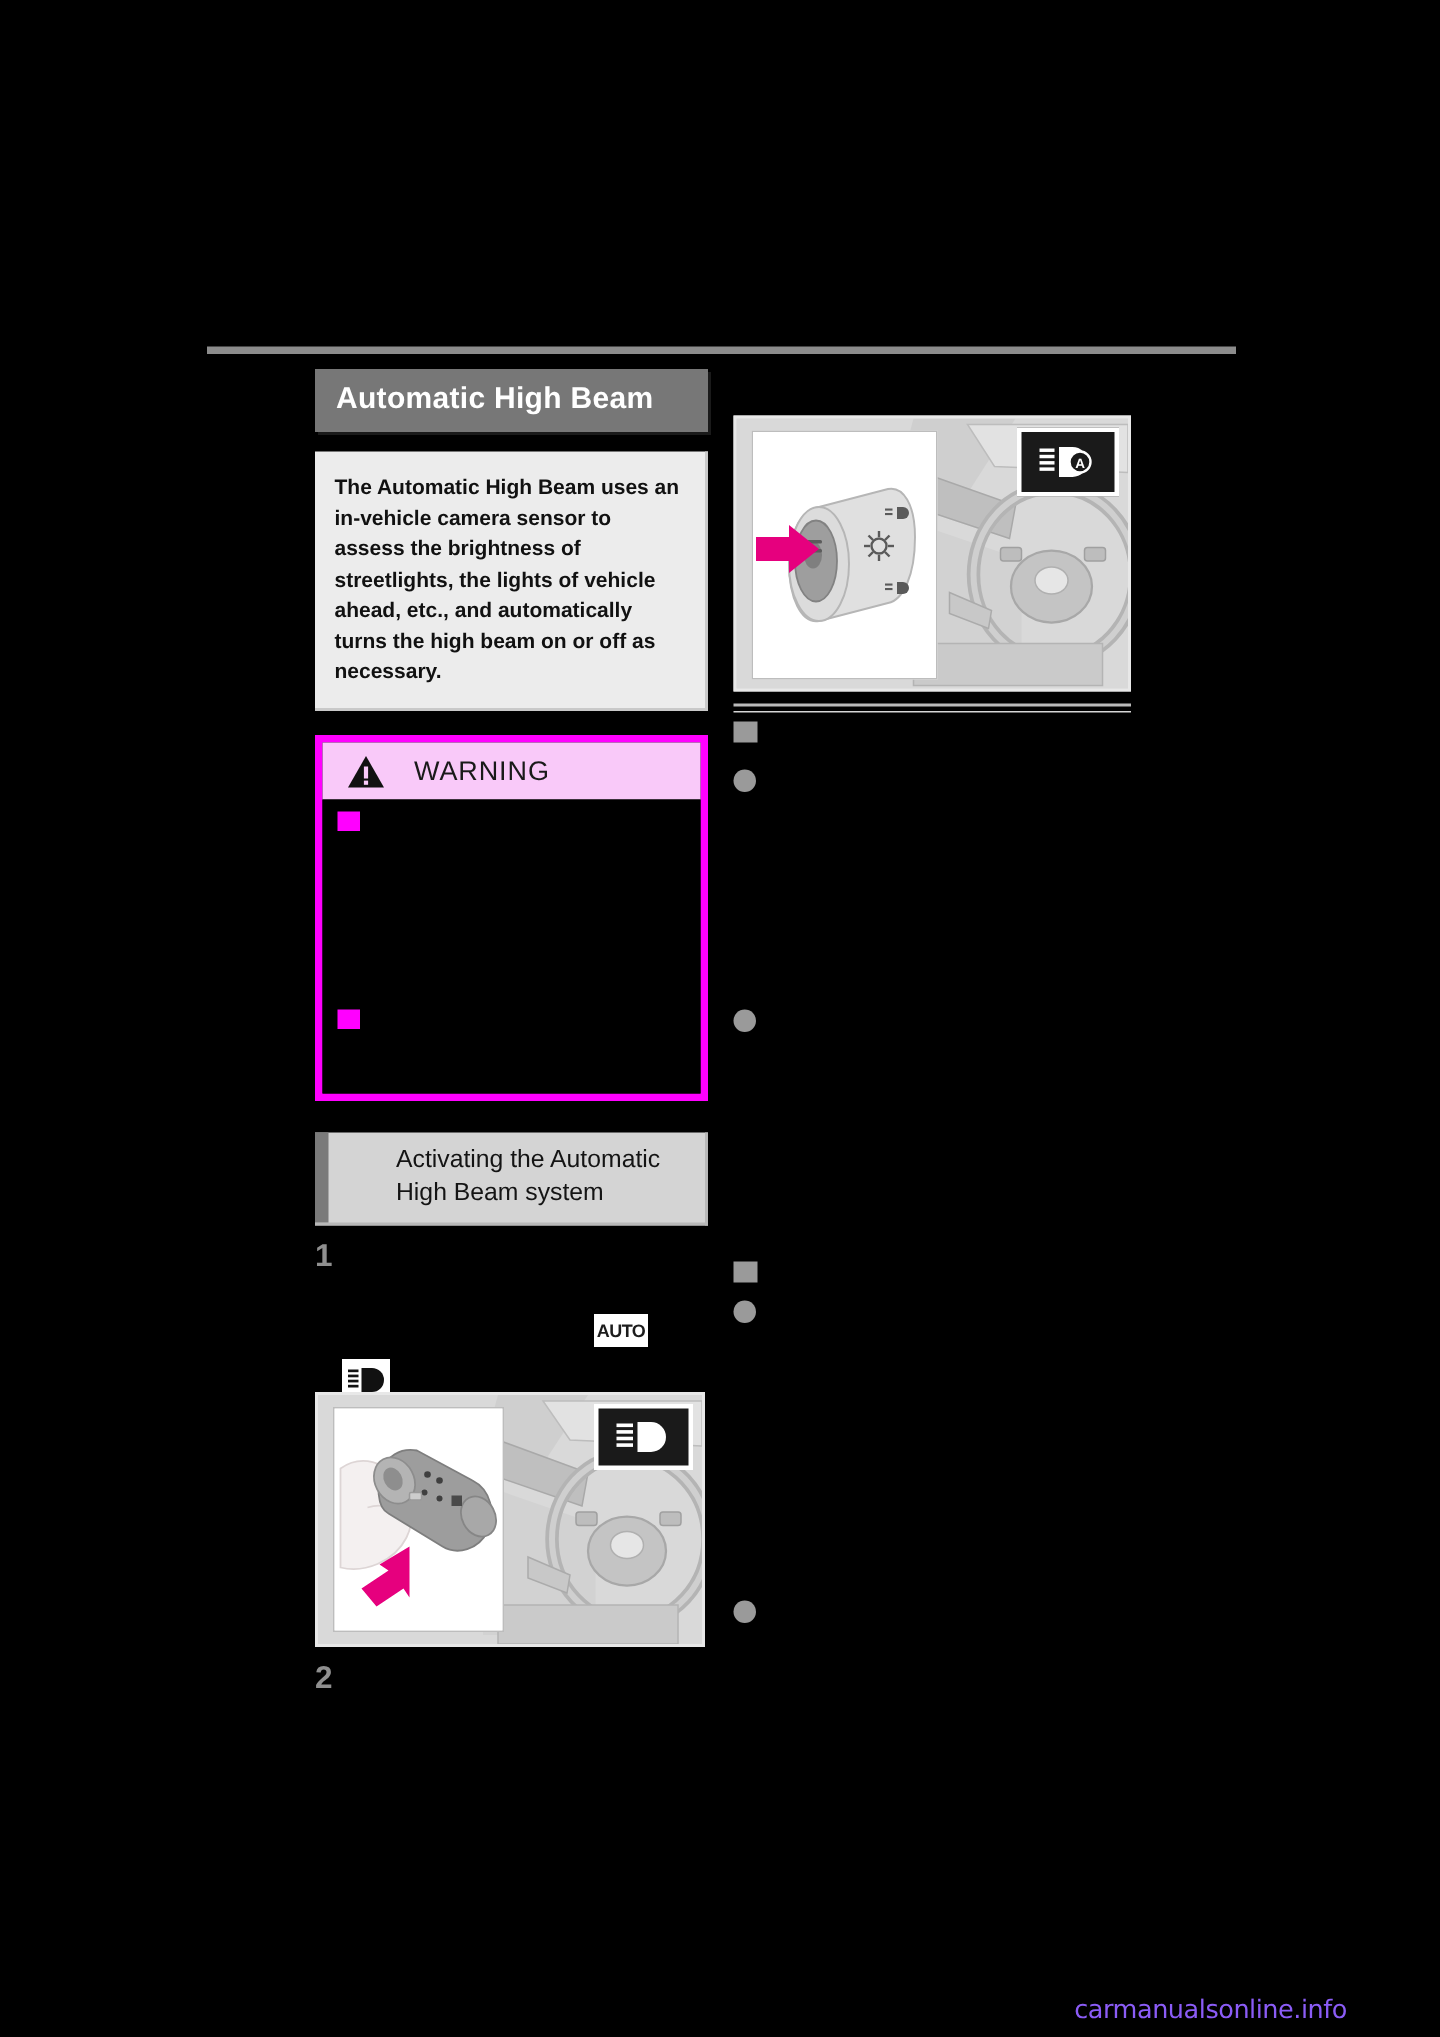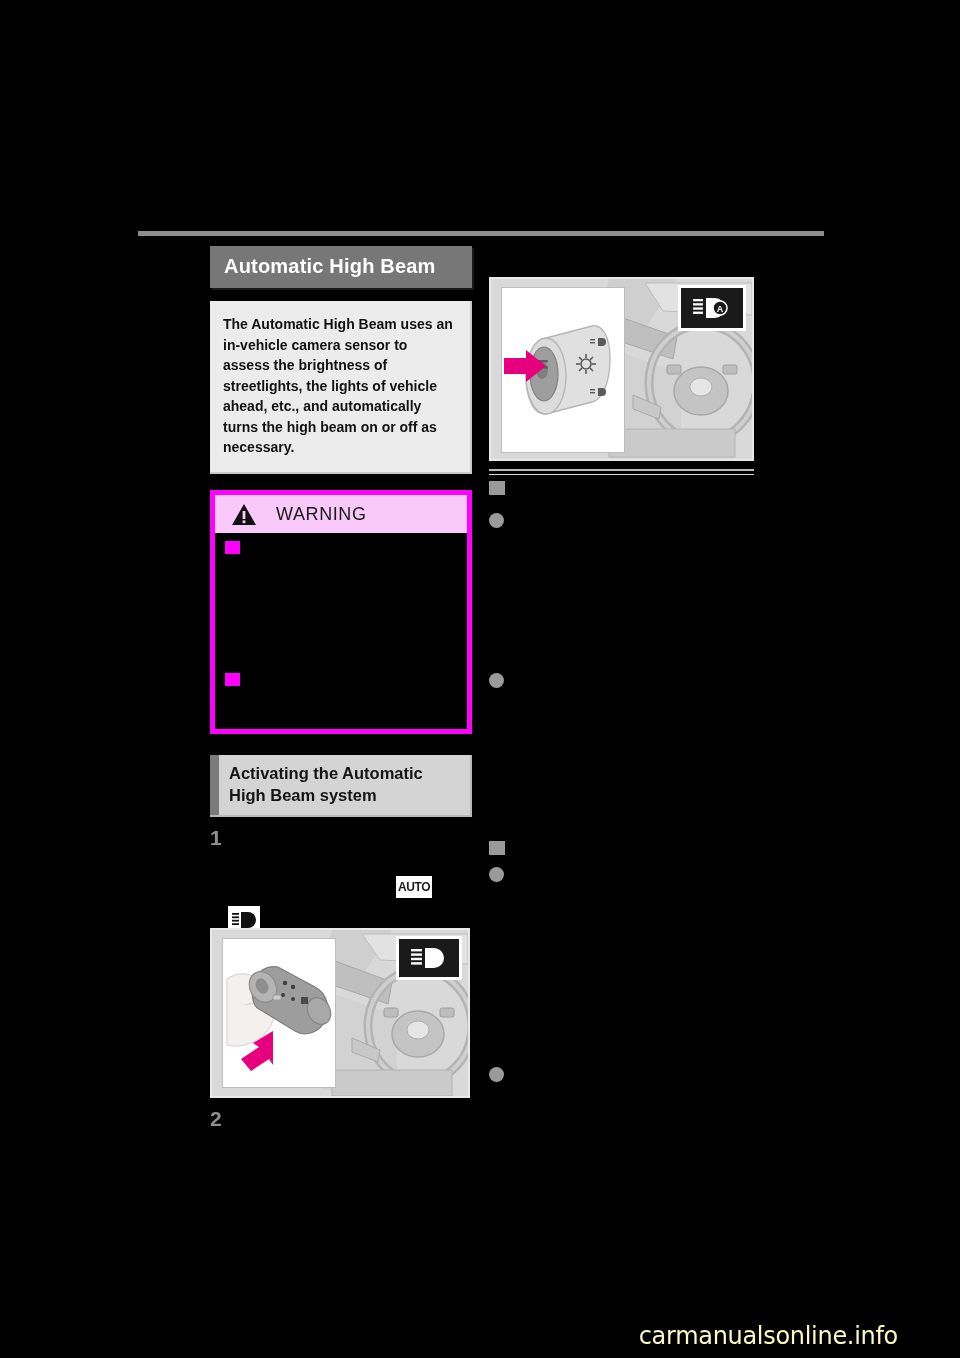--- a/index.html
+++ b/index.html
@@ -111,23 +111,24 @@
     border-bottom: 2px solid #b8b8b8;
   }
   .sub-head .tab {
     width: 9px;
     background: #7a7a7a;
     flex: 0 0 9px;
   }
   .sub-head .txt {
     padding: 7px 8px 8px 10px;
     font-size: 16.5px;
-    font-weight: bold;
+    font-weight: normal;
     line-height: 1.35;
     color: #141414;
+    margin-left: 35px;
   }
 
   
   .step-num {
     font-size: 21px;
     font-weight: bold;
     color: #8f8f8f;
     margin-top: 9px;
     height: 24px;
   }
@@ -208,22 +209,22 @@
     position: absolute;
     width: 15px; height: 15px;
     border-radius: 50%;
     background: #9a9a9a;
   }
 
   
   .watermark {
     position: absolute;
     right: 18px; bottom: 8px;
-    font-size: 24px;
-    color: #fef9c3;
+    font-size: 17px;
+    color: #8b5cf6;
     letter-spacing: -0.3px;
     font-family: "DejaVu Sans", sans-serif;
   }
 </style>
 </head>
 <body>
 
 <div class="page">
 
   <div class="top-rule"></div>

